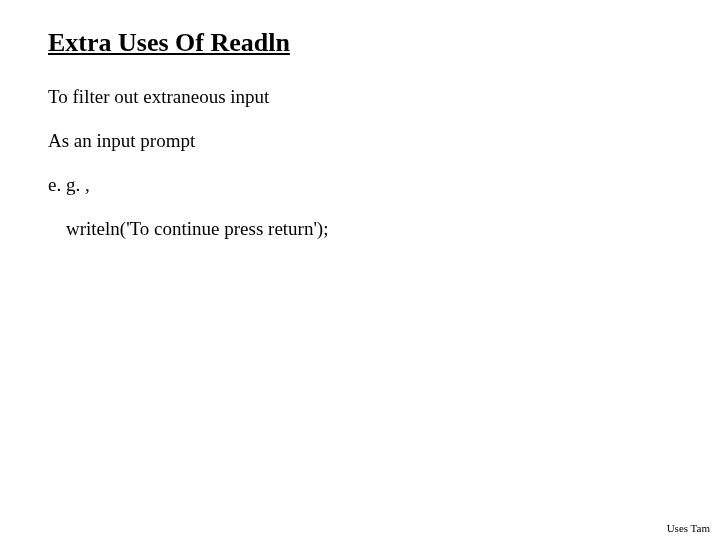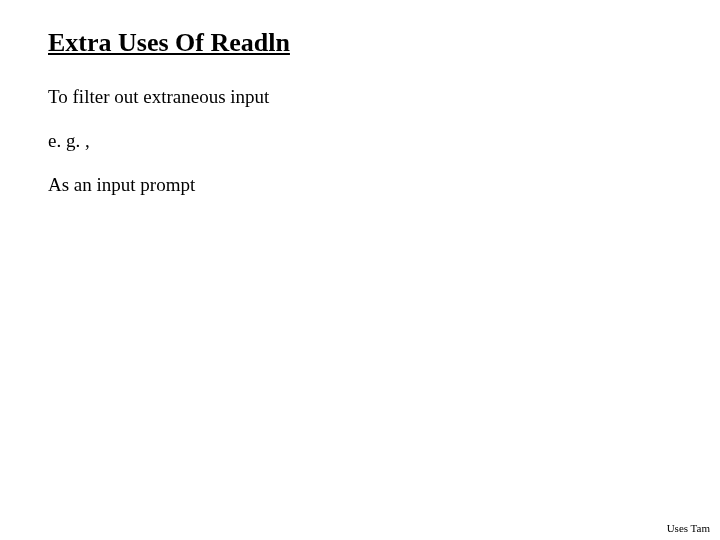--- a/index.html
+++ b/index.html
@@ -42,18 +42,19 @@
       font-size: 11px;
     }
   </style>
 </head>
 <body>
 
 <div class="slide">
   <h1 class="title">Extra Uses Of Readln</h1>
 
   <p class="body-line">To filter out extraneous input</p>
+  <p class="body-line">As an input prompt</p>
   <p class="body-line">e. g. ,</p>
-  <p class="body-line">As an input prompt</p>
 
+  <p class="code-line">writeln('To continue press return');</p>
 </div>
 
 <div class="footer">Uses Tam</div>
 
 </body></html>

